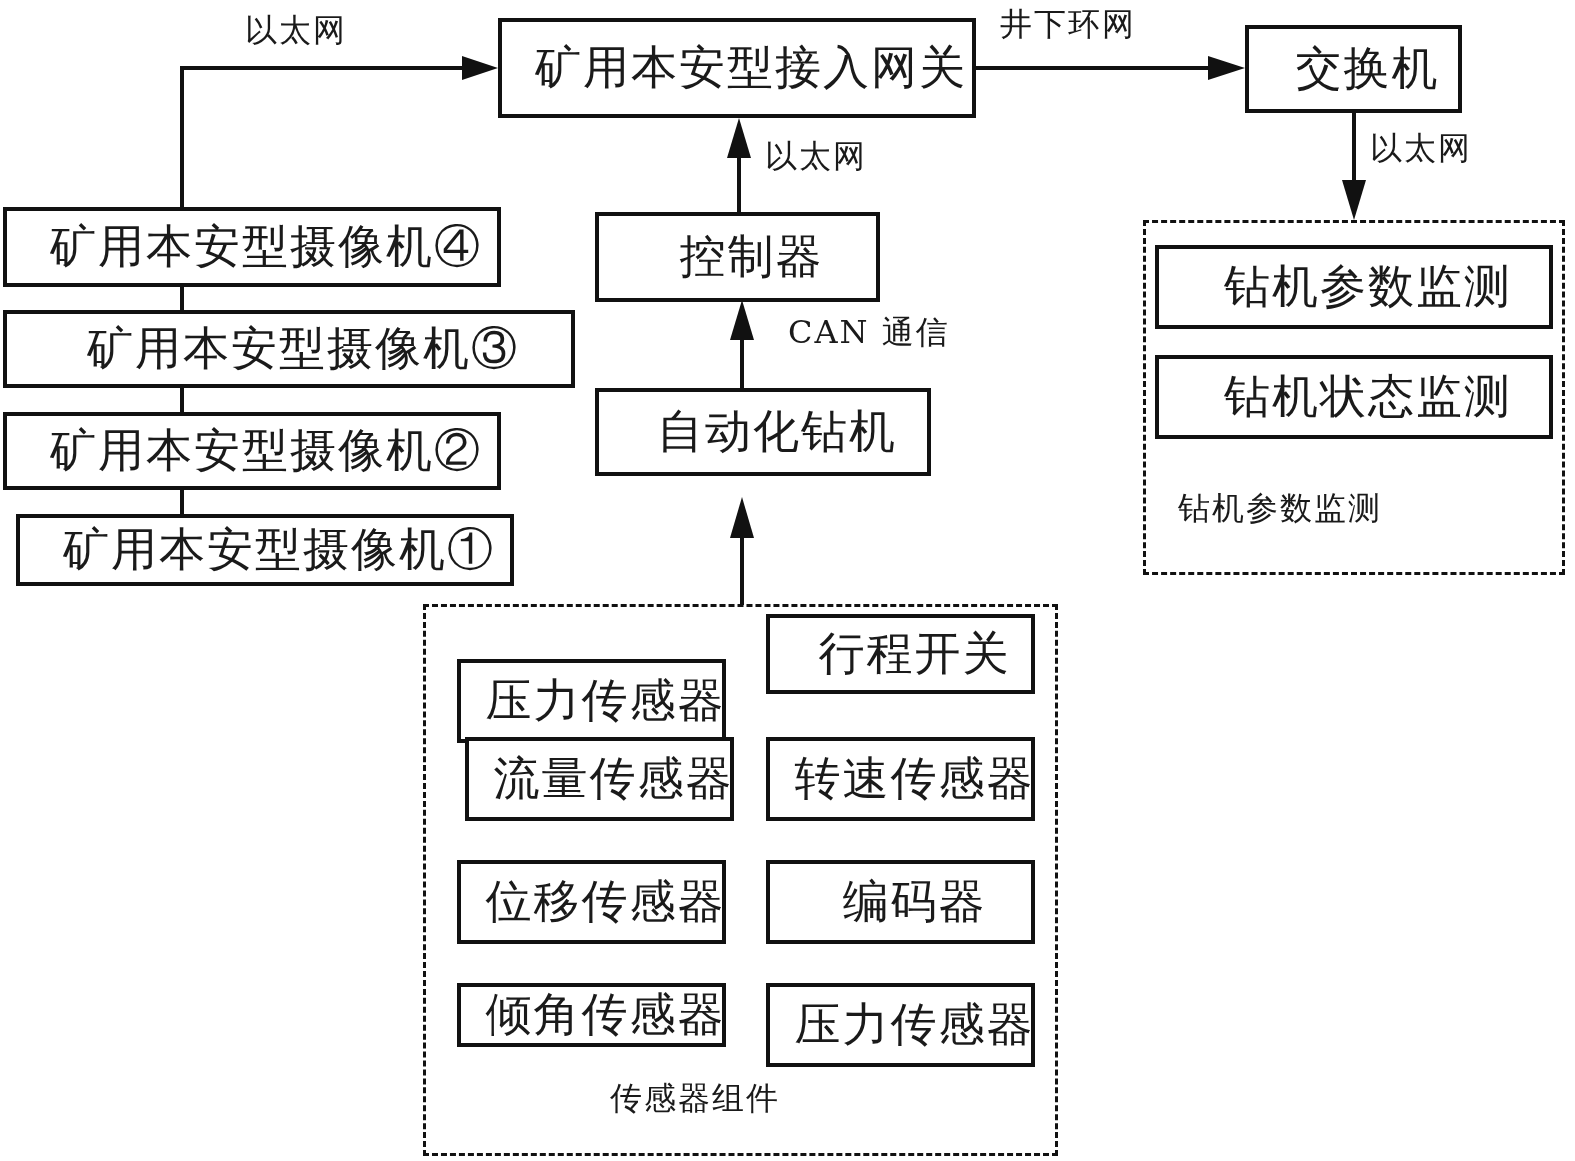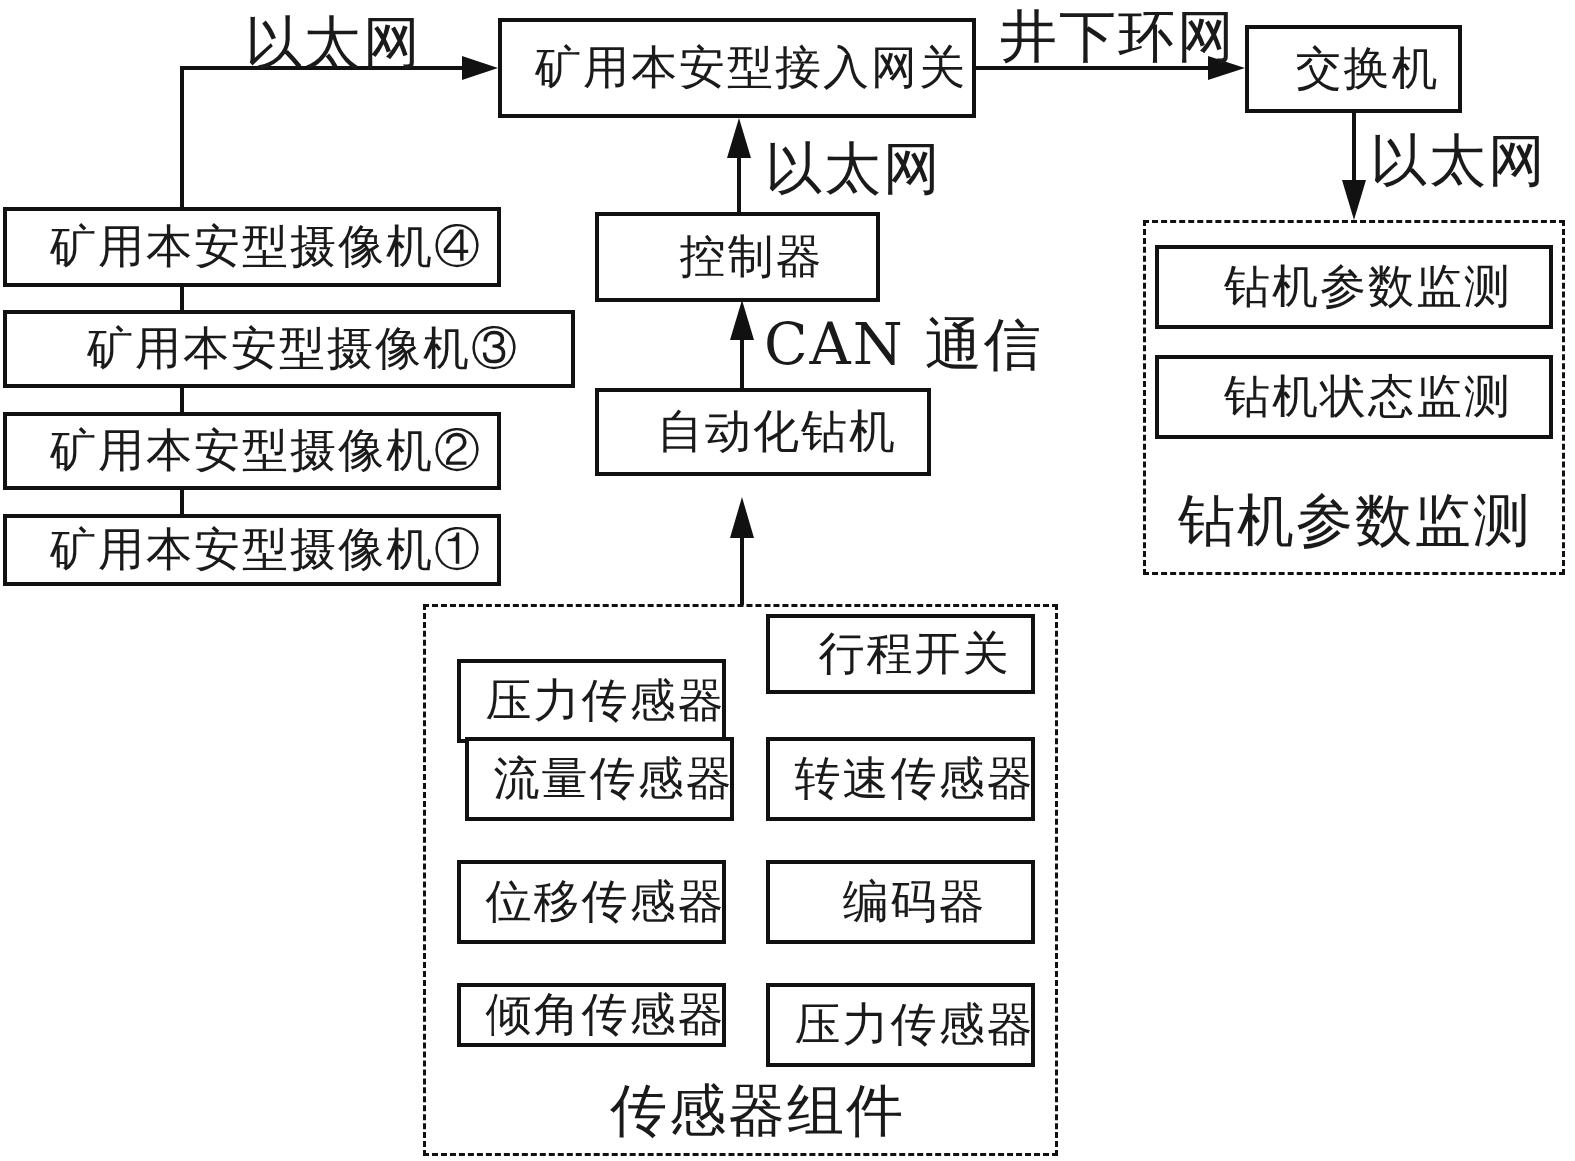--- a/index.html
+++ b/index.html
@@ -2,21 +2,21 @@
 <html><head>
 <meta charset="utf-8">
 <style>
   html, body { margin: 0; padding: 0; background: #ffffff; }
   body { width: 1575px; height: 1161px; position: relative; overflow: hidden;
          font-family: "DejaVu Serif", "Liberation Serif", serif; color: #1a1a1a; }
   .box { position: absolute; box-sizing: border-box; border: 4px solid #111111; background: #fff;
          display: flex; align-items: center; justify-content: center; white-space: nowrap;
          font-size: 46px; letter-spacing: 2px; padding-left: 28px; }
   .dash { position: absolute; box-sizing: border-box; border: 3px dashed #111111; }
-  .lbl { position: absolute; white-space: nowrap; font-size: 57px; letter-spacing: 2px; line-height: 1; }
+  .lbl { position: absolute; white-space: nowrap; font-size: 32px; letter-spacing: 2px; line-height: 1; }
   svg.wires { position: absolute; left: 0; top: 0; }
 </style>
 </head>
 <body>
 
 <svg class="wires" width="1575" height="1161">
   <defs>
     <marker id="arr" markerWidth="10" markerHeight="10" refX="9" refY="5" orient="auto" markerUnits="userSpaceOnUse">
       <path d="M0,0 L10,5 L0,10 z" fill="#111"></path>
     </marker>
@@ -42,31 +42,31 @@
   <polygon points="730,340 742,300 754,340" fill="#111"></polygon>
 
   <line x1="742" y1="605" x2="742" y2="530" stroke="#111" stroke-width="4"></line>
   <polygon points="730,538 742,497 754,538" fill="#111"></polygon>
 </svg>
 
 <div class="lbl" style="left:245px; top:14px;">以太网</div>
 <div class="lbl" style="left:1000px; top:8px;">井下环网</div>
 <div class="lbl" style="left:765px; top:140px;">以太网</div>
 <div class="lbl" style="left:1370px; top:132px;">以太网</div>
-<div class="lbl" style="left:764px; top:316px;">CAN 通信</div>
+<div class="lbl" style="left:788px; top:316px;">CAN 通信</div>
 
 <div class="box" style="left:498px; top:18px; width:478px; height:100px;">矿用本安型接入网关</div>
 <div class="box" style="left:1245px; top:25px; width:217px; height:88px;">交换机</div>
 <div class="box" style="left:595px; top:212px; width:285px; height:90px;">控制器</div>
 <div class="box" style="left:595px; top:388px; width:336px; height:88px;">自动化钻机</div>
 
 <div class="box" style="left:3px; top:207px; width:498px; height:80px;">矿用本安型摄像机④</div>
 <div class="box" style="left:3px; top:310px; width:572px; height:78px;">矿用本安型摄像机③</div>
 <div class="box" style="left:3px; top:412px; width:498px; height:78px;">矿用本安型摄像机②</div>
-<div class="box" style="left:3px; top:514px; width:498px; height:72px;">矿用本安型摄像机①</div>
+<div class="box" style="left:16px; top:514px; width:498px; height:72px;">矿用本安型摄像机①</div>
 
 <div class="dash" style="left:1143px; top:220px; width:422px; height:355px;"></div>
 <div class="box" style="left:1155px; top:245px; width:398px; height:84px;">钻机参数监测</div>
 <div class="box" style="left:1155px; top:355px; width:398px; height:84px;">钻机状态监测</div>
 <div class="lbl" style="left:1178px; top:492px;">钻机参数监测</div>
 
 <div class="dash" style="left:423px; top:604px; width:635px; height:552px;"></div>
 <div class="box" style="left:457px; top:614px; width:269px; height:84px;margin-top:45px;">压力传感器</div>
 <div class="box" style="left:766px; top:614px; width:269px; height:80px;">行程开关</div>
 <div class="box" style="left:457px; top:737px; width:269px; height:84px;margin-left:8px;">流量传感器</div>

